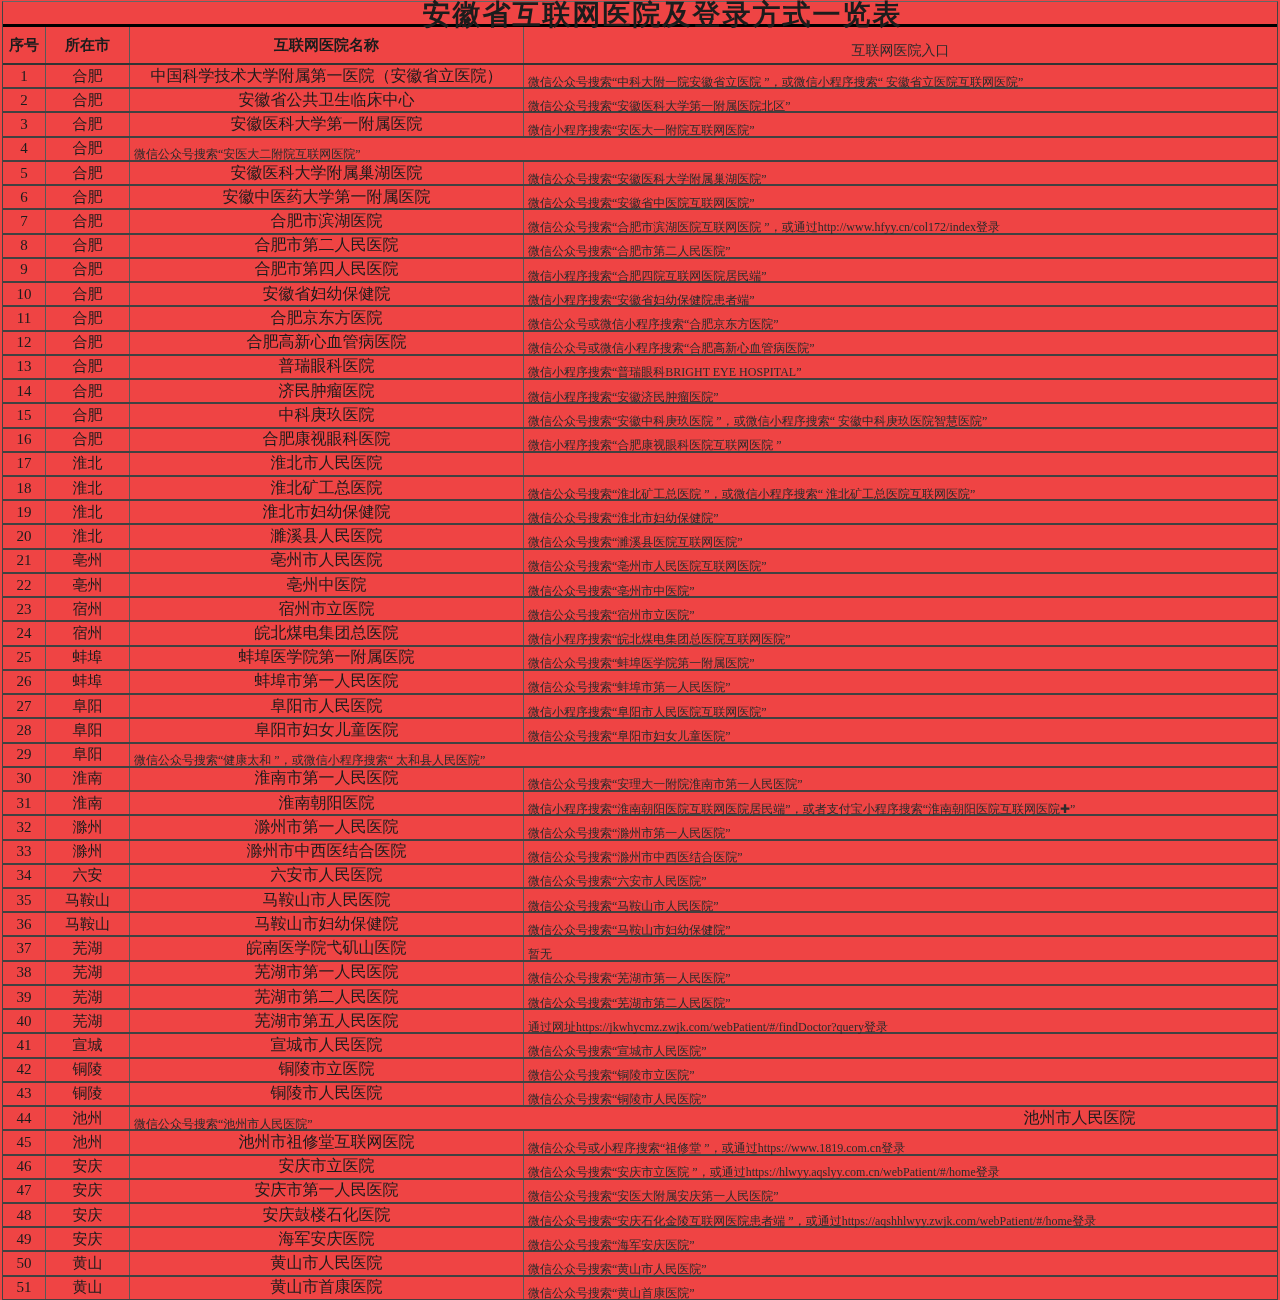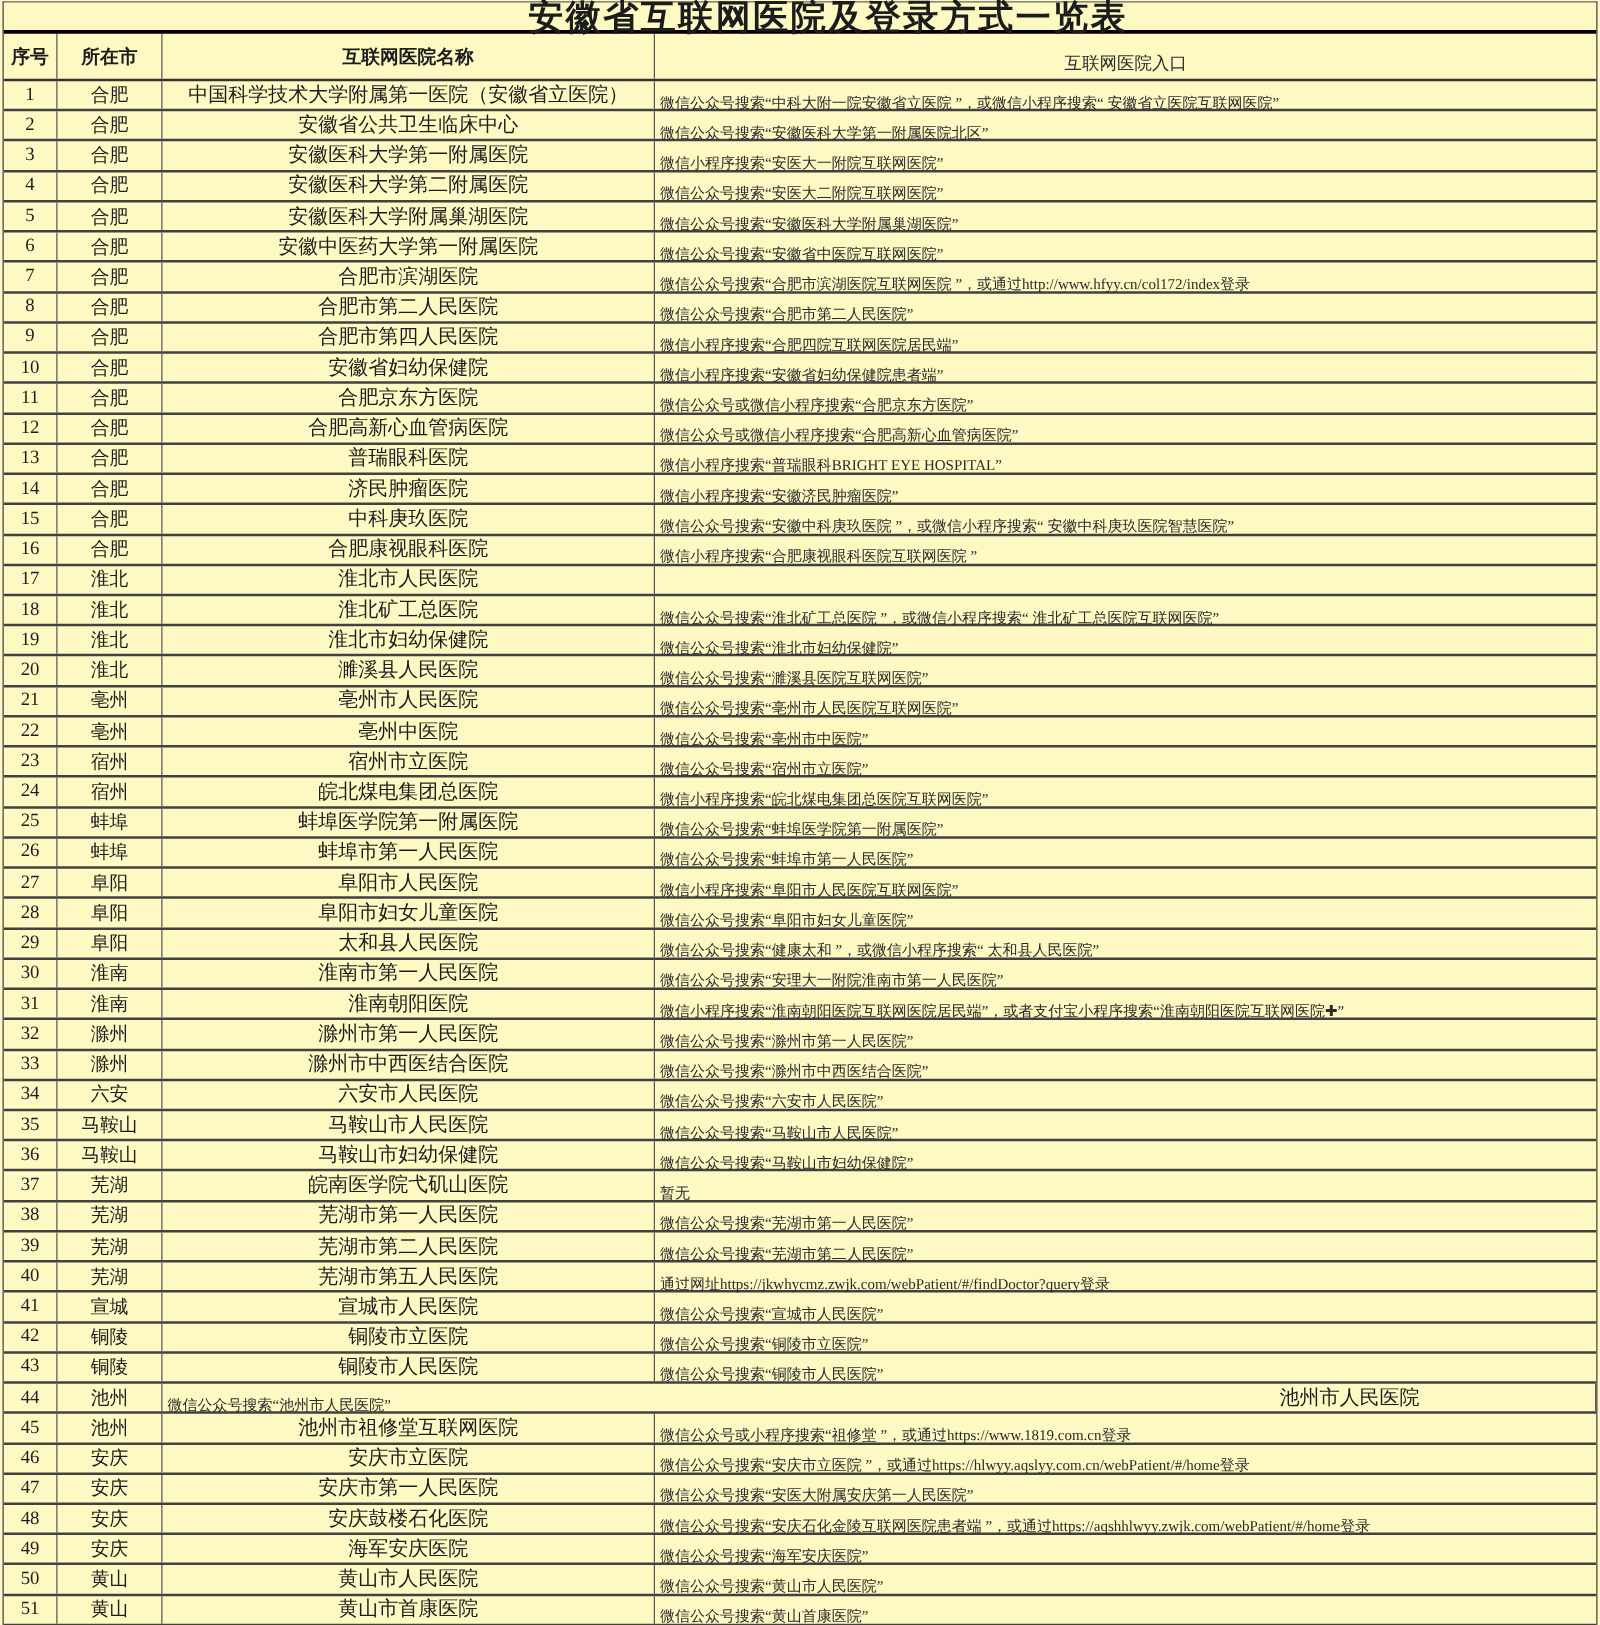--- a/index.html
+++ b/index.html
@@ -1,19 +1,19 @@
 <!DOCTYPE html>
 <html><head>
 <meta charset="utf-8">
 <style>
   html,body{margin:0;padding:0;background:#ffffff;}
   .page{
     position:relative;
     width:1280px;height:1300px;
-    background:#fef9c3;
+    background:#ef4444;
     font-family:"Liberation Serif","DejaVu Serif",serif;
     color:#1c1c1c;
     overflow:hidden;
     box-sizing:border-box;
   }
   .sheet{
     position:absolute;left:2px;top:1px;right:2px;bottom:0;
     border-left:1px solid #444;border-right:1px solid #444;border-top:1px solid #666;
     display:flex;flex-direction:column;
     box-sizing:border-box;
@@ -104,21 +104,20 @@
   <div class="t-row">
     <div class="cell c-no">3</div>
     <div class="cell c-city">合肥</div>
     <div class="cell c-name">安徽医科大学第一附属医院</div>
     <div class="cell c-entry">微信小程序搜索“安医大一附院互联网医院”</div>
   </div>
 
   <div class="t-row">
     <div class="cell c-no">4</div>
     <div class="cell c-city">合肥</div>
-    <div class="cell c-name">安徽医科大学第二附属医院</div>
     <div class="cell c-entry">微信公众号搜索“安医大二附院互联网医院”</div>
   </div>
 
   <div class="t-row">
     <div class="cell c-no">5</div>
     <div class="cell c-city">合肥</div>
     <div class="cell c-name">安徽医科大学附属巢湖医院</div>
     <div class="cell c-entry">微信公众号搜索“安徽医科大学附属巢湖医院”</div>
   </div>
 
@@ -278,21 +277,20 @@
   <div class="t-row">
     <div class="cell c-no">28</div>
     <div class="cell c-city">阜阳</div>
     <div class="cell c-name">阜阳市妇女儿童医院</div>
     <div class="cell c-entry">微信公众号搜索“阜阳市妇女儿童医院”</div>
   </div>
 
   <div class="t-row">
     <div class="cell c-no">29</div>
     <div class="cell c-city">阜阳</div>
-    <div class="cell c-name">太和县人民医院</div>
     <div class="cell c-entry">微信公众号搜索“健康太和 ”，或微信小程序搜索“ 太和县人民医院”</div>
   </div>
 
   <div class="t-row">
     <div class="cell c-no">30</div>
     <div class="cell c-city">淮南</div>
     <div class="cell c-name">淮南市第一人民医院</div>
     <div class="cell c-entry">微信公众号搜索“安理大一附院淮南市第一人民医院”</div>
   </div>
 

